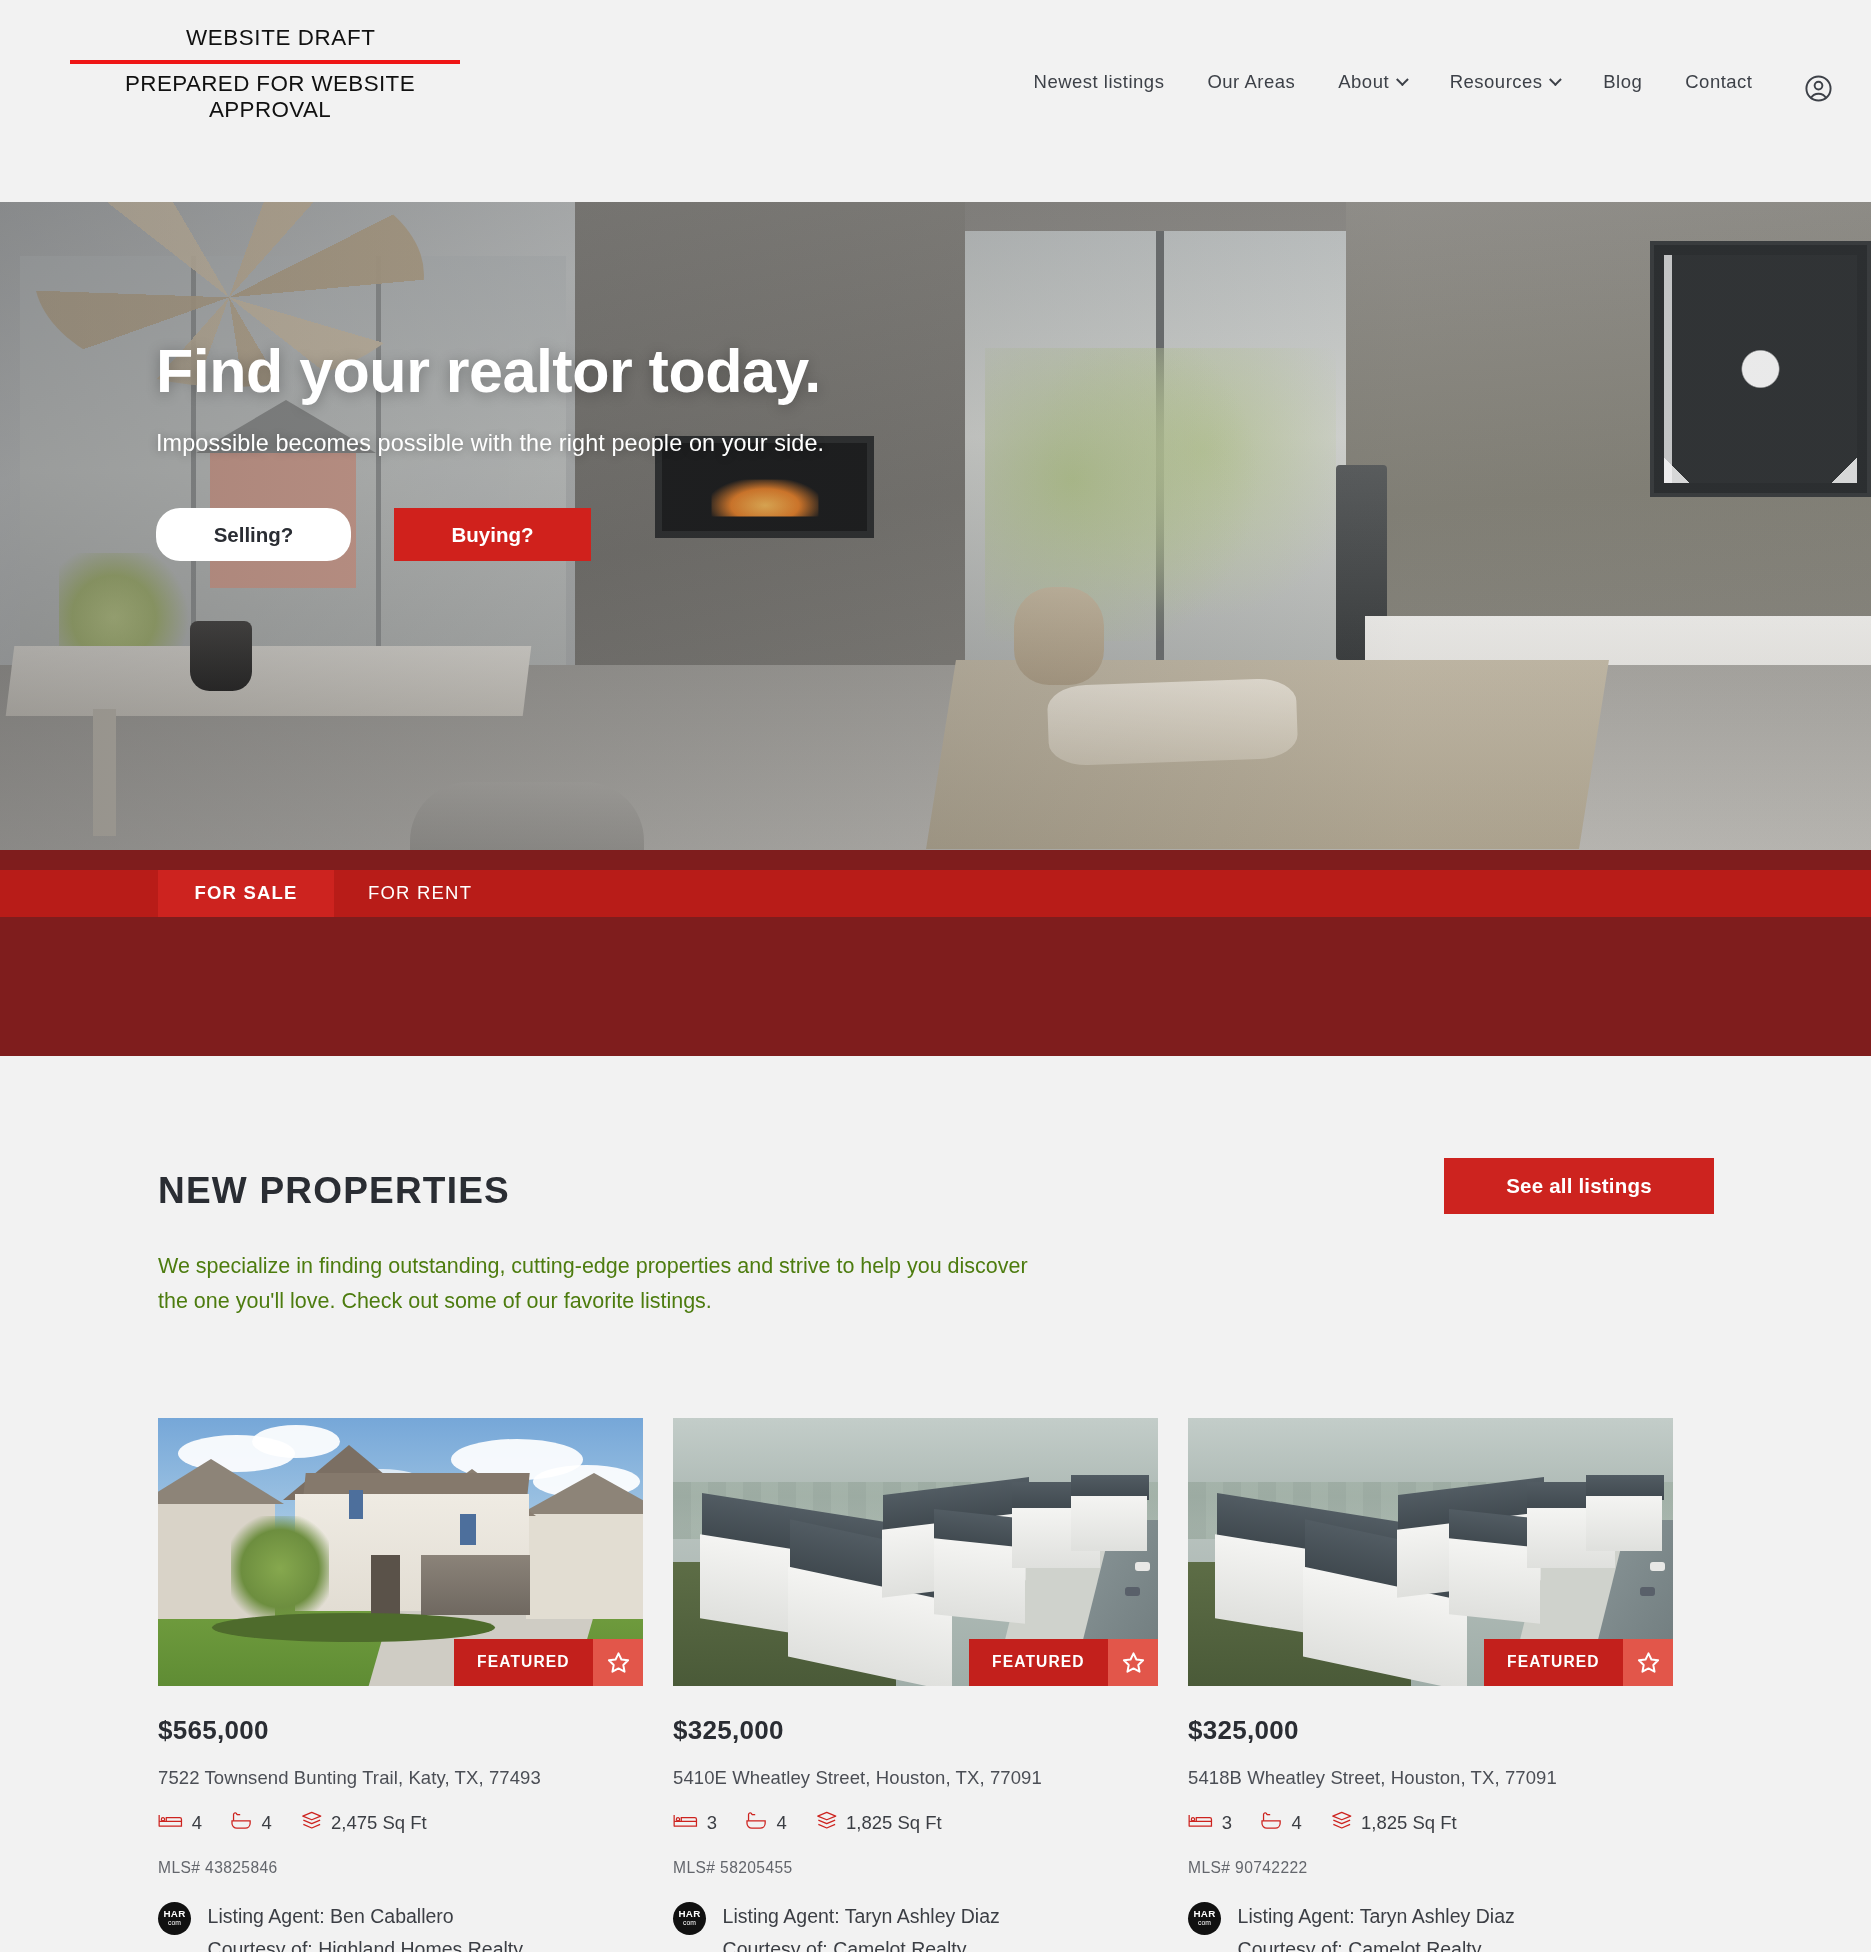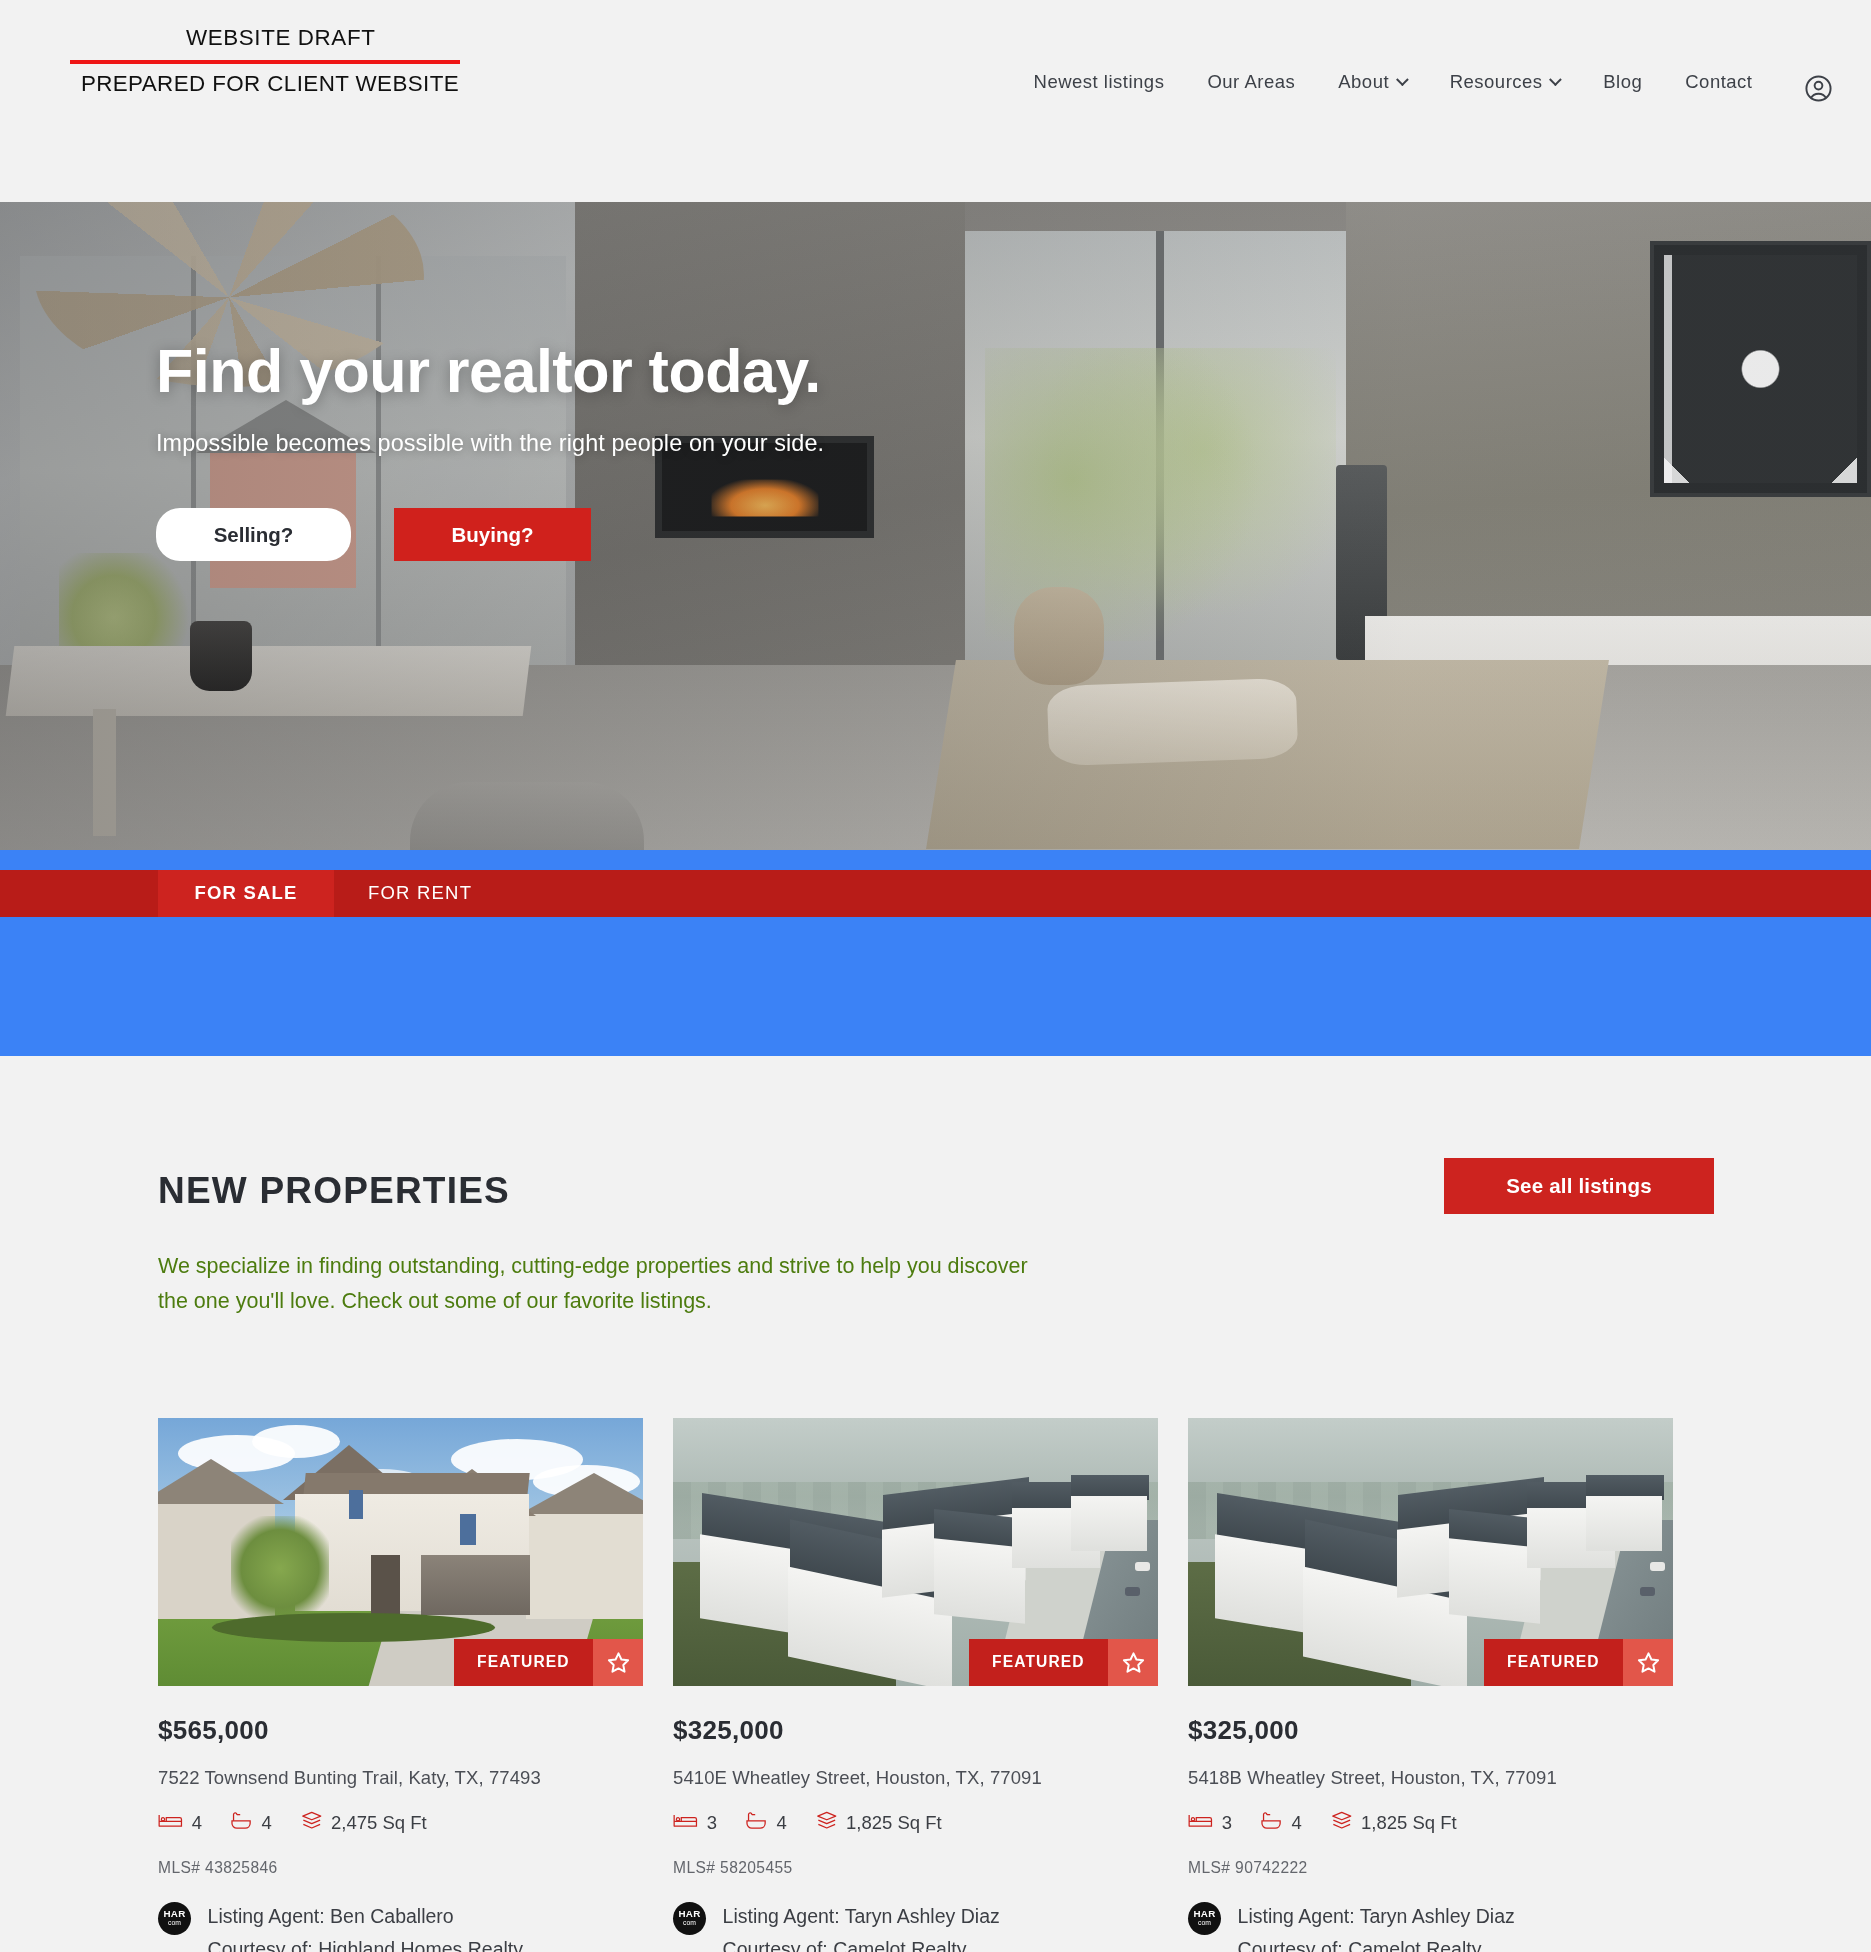--- a/index.html
+++ b/index.html
@@ -269,21 +269,21 @@
     background: #d0211c;
     color: #fff;
     font-size: 20.5px;
     font-weight: bold;
     display: flex; align-items: center; justify-content: center;
     cursor: pointer;
   }
 
   
   .search-band {
-    background: #3b82f6;
+    background: #7f1d1d;
     width: 1872px;
     height: 206px;
     position: relative;
   }
   .tabs {
     display: flex;
     position: absolute;
     left: 0; top: 19.5px;
     width: 1872px;
   }
@@ -563,21 +563,21 @@
 </style>
 </head>
 <body>
 
 <div class="page">
 
   <div class="header">
     <div class="logo-block">
       <div class="logo-line1">WEBSITE DRAFT</div>
       <div class="logo-rule"></div>
-      <div class="logo-line2">PREPARED FOR CLIENT WEBSITE</div>
+      <div class="logo-line2">PREPARED FOR WEBSITE APPROVAL</div>
     </div>
 
     <nav class="nav">
       <div class="nav-item">
         <span>Newest listings</span>
       </div>
       <div class="nav-item">
         <span>Our Areas</span>
       </div>
       <div class="nav-item">

